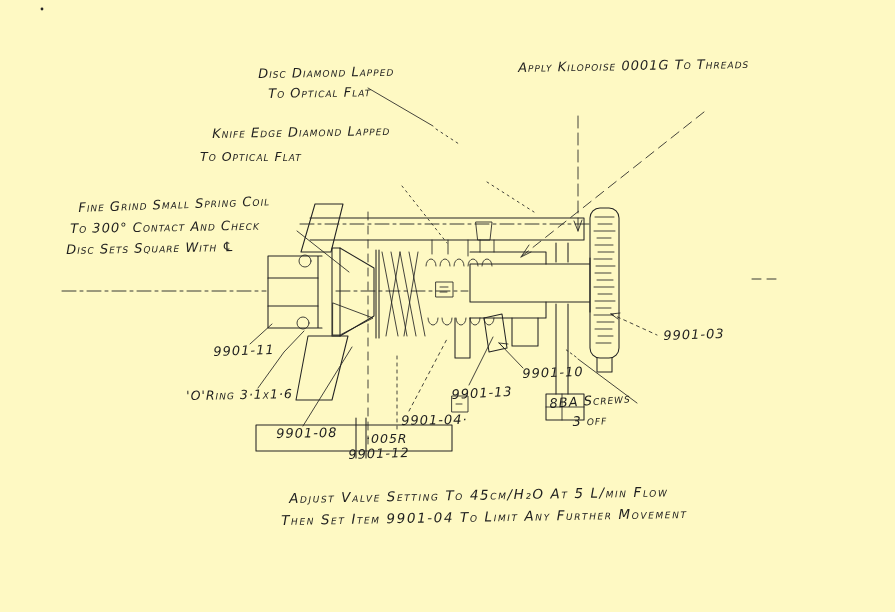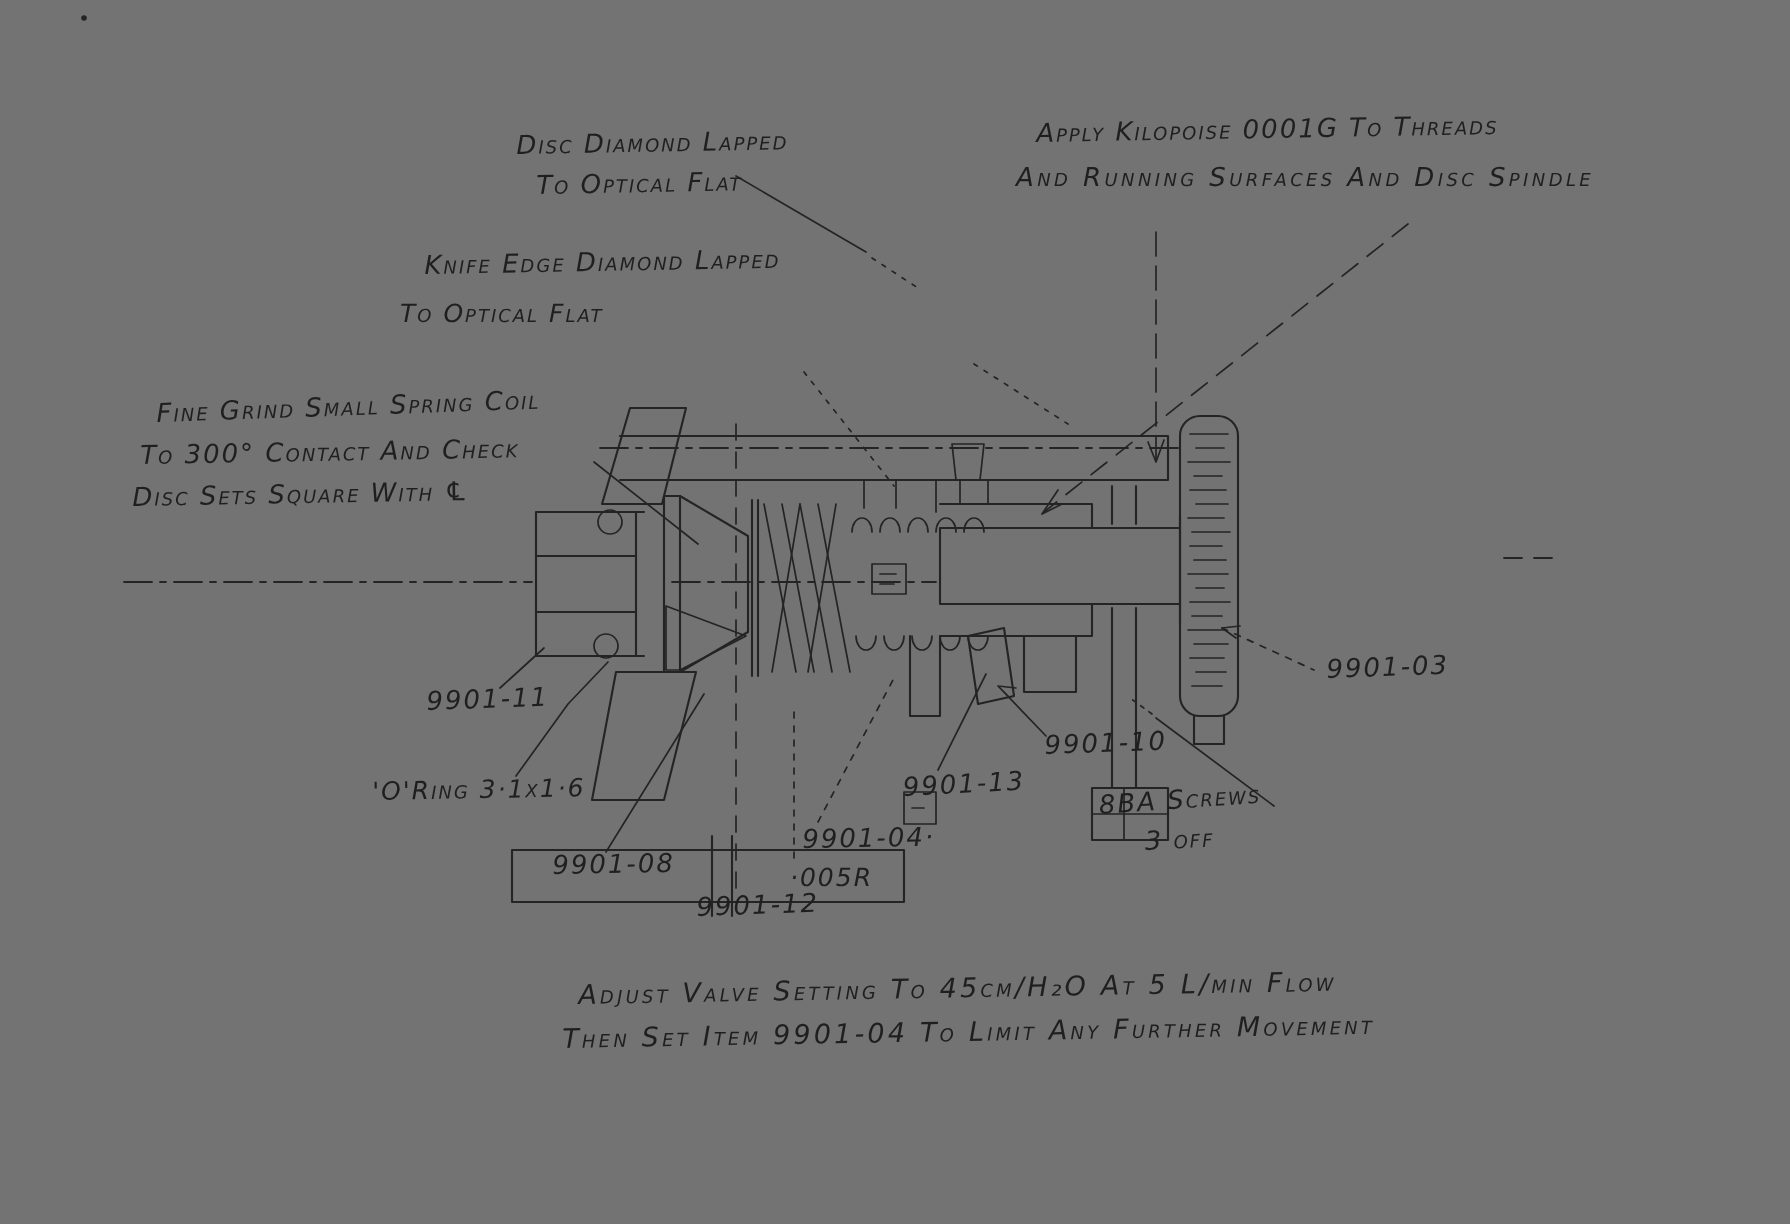--- a/index.html
+++ b/index.html
@@ -1,16 +1,16 @@
 <!DOCTYPE html>
 <html><head>
 <meta charset="utf-8">
 <style>
   html,body{margin:0;padding:0;background:#fff;}
-  .sheet{position:relative;width:895px;height:612px;background:#737373;overflow:hidden;
+  .sheet{position:relative;width:895px;height:612px;background:#fef9c3;overflow:hidden;
          font-family:"DejaVu Sans", sans-serif;}
   .sheet svg{position:absolute;left:0;top:0;}
   .hand{position:absolute;font-style:italic;font-variant:small-caps;
         color:#1f1f1f;letter-spacing:1px;white-space:nowrap;font-size:13px;
         transform-origin:left top;}
   .sm{font-size:12.5px;}
   .wide{letter-spacing:1.6px;font-size:13.5px;}
   .sp2{letter-spacing:1.7px;}
   line,path,rect,circle,polygon{stroke:#242424;fill:none;stroke-width:1.05;
         stroke-linecap:round;stroke-linejoin:round;}
@@ -146,34 +146,33 @@
       <path class="thin" d="M576 357 L565 349" style="stroke-dasharray:2 3"></path>
       <path class="thin" d="M611 314 L657 335" style="stroke-dasharray:3 4"></path>
       <path class="thin" d="M611 314 L620 313 M611 314 L618 319"></path>
     </g>
   </svg>
 
   <div class="hand" style="left:258px;top:66px;transform:rotate(-1deg);">Disc Diamond Lapped</div>
   <div class="hand" style="left:268px;top:86px;transform:rotate(-1deg);">To Optical Flat</div>
 
   <div class="hand" style="left:518px;top:60px;transform:rotate(-1deg);">Apply Kilopoise 0001G To Threads</div>
-  <div class="hand sp2" style="left:508px;top:82px;">And Running Surfaces And Disc Spindle</div>
 
   <div class="hand" style="left:212px;top:126px;transform:rotate(-1deg);">Knife Edge Diamond Lapped</div>
   <div class="hand sm" style="left:200px;top:149px;">To Optical Flat</div>
 
   <div class="hand" style="left:78px;top:200px;transform:rotate(-2deg);">Fine Grind Small Spring Coil</div>
   <div class="hand" style="left:70px;top:221px;transform:rotate(-1deg);">To 300° Contact And Check</div>
   <div class="hand" style="left:66px;top:242px;transform:rotate(-1deg);">Disc Sets Square With ℄</div>
 
   <div class="hand" style="left:213px;top:344px;transform:rotate(-2deg);">9901-11</div>
   <div class="hand sm" style="left:186px;top:388px;transform:rotate(-1deg);">'O'Ring 3·1x1·6</div>
   <div class="hand" style="left:276px;top:426px;transform:rotate(-1deg);">9901-08</div>
   <div class="hand" style="left:348px;top:447px;transform:rotate(-2deg);">9901-12</div>
-  <div class="hand sm" style="left:395px;top:431px;">·005R</div>
+  <div class="hand sm" style="left:366px;top:431px;">·005R</div>
   <div class="hand" style="left:401px;top:413px;transform:rotate(-1deg);">9901-04·</div>
   <div class="hand" style="left:451px;top:387px;transform:rotate(-3deg);">9901-13</div>
   <div class="hand" style="left:522px;top:366px;transform:rotate(-2deg);">9901-10</div>
   <div class="hand" style="left:549px;top:396px;transform:rotate(-4deg);">8BA Screws</div>
   <div class="hand" style="left:572px;top:414px;transform:rotate(-3deg);">3 off</div>
   <div class="hand" style="left:663px;top:328px;transform:rotate(-2deg);">9901-03</div>
 
   <div class="hand wide" style="left:289px;top:490px;transform:rotate(-1deg);">Adjust Valve Setting To 45cm/H₂O At 5 L/min Flow</div>
   <div class="hand wide" style="left:281px;top:512px;transform:rotate(-1deg);">Then Set Item 9901-04 To Limit Any Further Movement</div>
 

